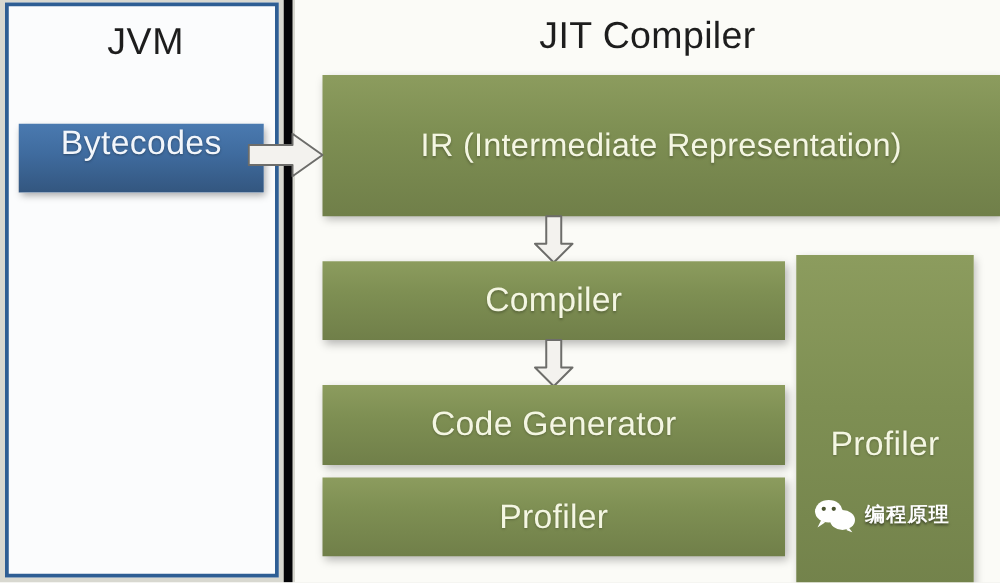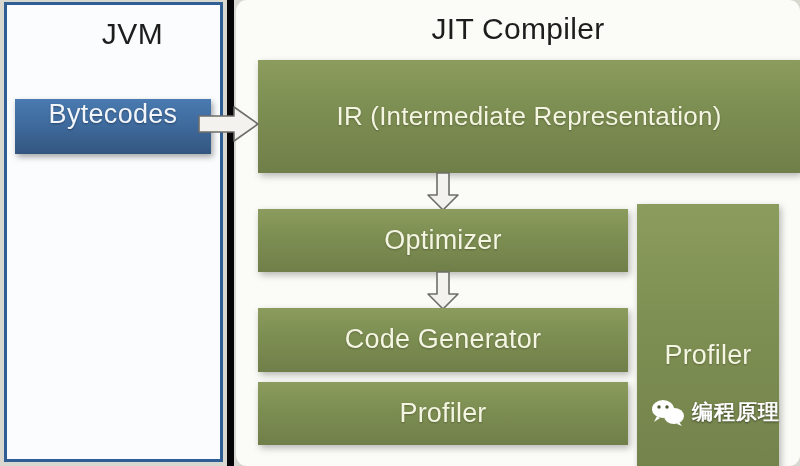--- a/index.html
+++ b/index.html
@@ -32,21 +32,20 @@
   #jvm-title {
     position: absolute;
     left: 0;
     top: 12px;
     width: 219px;
     text-align: center;
     font-size: 30px;
     color: #1d1d1d;
     letter-spacing: 0.5px;
     font-weight: 300;
-    padding-left: 16px;
   }
   #bytecodes-box {
     position: absolute;
     left: 8px;
     top: 94px;
     width: 196px;
     height: 55px;
     background: linear-gradient(180deg, #4a7ab0 0%, #3f6b9e 45%, #33567f 100%);
     box-shadow: 2px 3px 6px rgba(0,0,0,0.35);
     display: flex;
@@ -74,21 +73,20 @@
 
   
   #jit-panel {
     position: absolute;
     left: 236px;
     top: 0;
     width: 564px;
     height: 466px;
     background: #fbfbf7;
     box-sizing: border-box;
-    border-radius: 11px;
   }
   #jit-title {
     position: absolute;
     left: 0;
     top: 12px;
     width: 564px;
     text-align: center;
     font-size: 30px;
     color: #1d1d1d;
     font-weight: 300;
@@ -145,21 +143,21 @@
     top: 398px;
     display: flex;
     align-items: center;
     gap: 7px;
   }
   #wechat-icon {
     width: 34px;
     height: 28px;
   }
   #watermark-text {
-    font-size: 21px;
+    font-size: 16px;
     color: #fdfdfd;
     font-weight: 700;
     letter-spacing: 1px;
     text-shadow: 0 1px 2px rgba(0,0,0,0.5);
     font-family: "DejaVu Sans", sans-serif;
   }
 </style>
 </head>
 <body>
 
@@ -186,21 +184,21 @@
       <span class="green-label">
         <span>IR (Intermediate Representation)</span><br>
       </span>
     </div>
 
     <svg id="arrow-ir-opt" class="arrow-down" viewBox="0 0 34 40">
       <polygon points="11,1 23,1 23,23 32,23 17,38 2,23 11,23" fill="#f3f2ee" stroke="#6d6d6a" stroke-width="1.6" stroke-linejoin="round"></polygon>
     </svg>
 
     <div id="opt-box" class="green-box">
-      <span class="green-label">Optimizer</span>
+      <span class="green-label">Compiler</span>
     </div>
 
     <svg id="arrow-opt-cg" class="arrow-down" viewBox="0 0 34 40">
       <polygon points="11,1 23,1 23,23 32,23 17,38 2,23 11,23" fill="#f3f2ee" stroke="#6d6d6a" stroke-width="1.6" stroke-linejoin="round"></polygon>
     </svg>
 
     <div id="codegen-box" class="green-box">
       <span class="green-label">Code Generator</span>
     </div>
 

